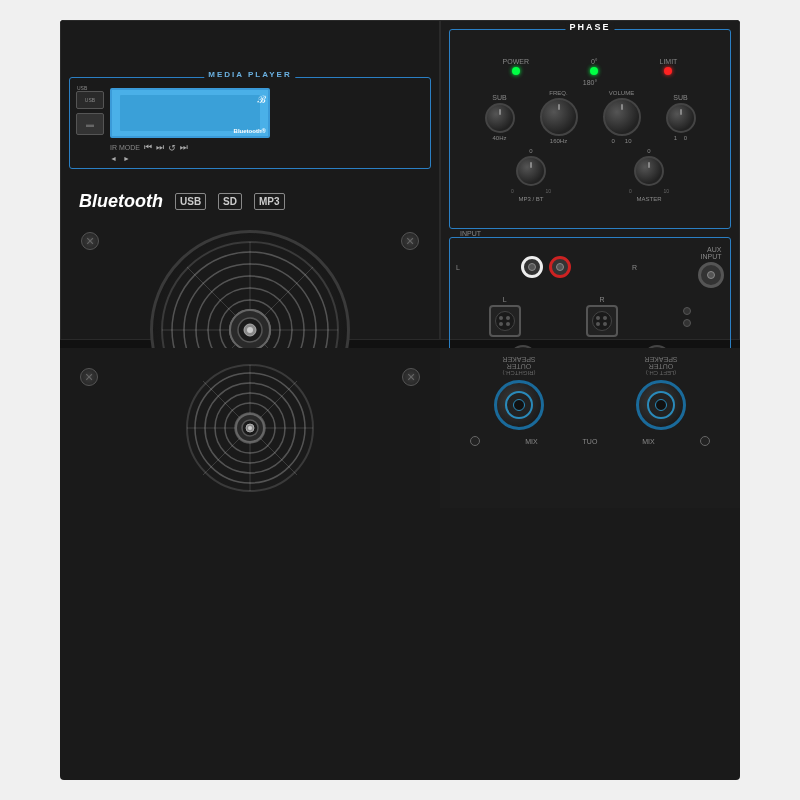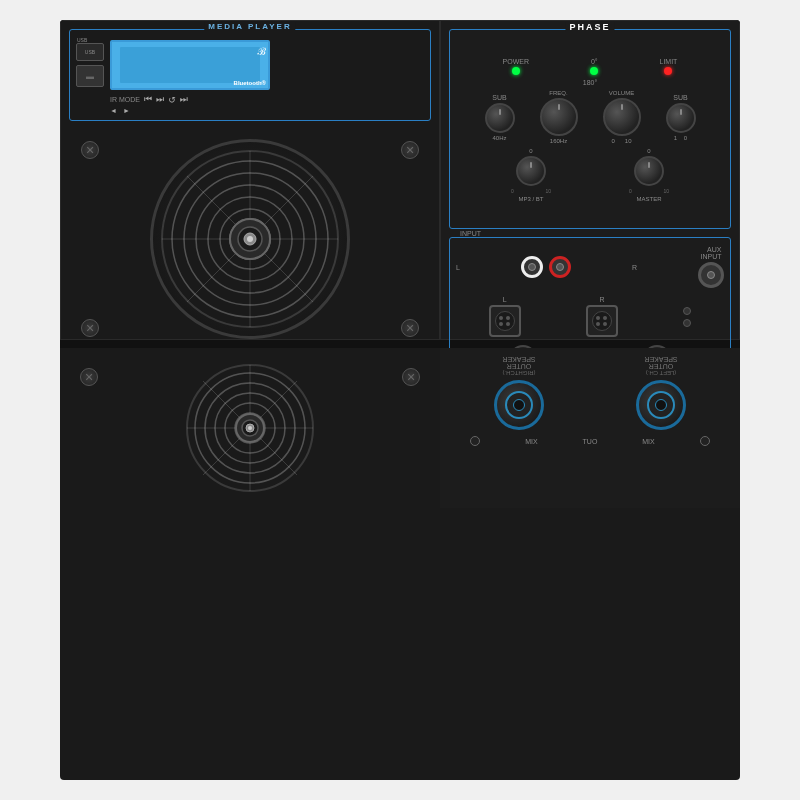--- a/index.html
+++ b/index.html
@@ -42,20 +42,21 @@
       position: relative;
     }
 
     
     .media-player-box {
       border: 1.5px solid #2a7fc4;
       border-radius: 3px;
       padding: 6px;
       margin-bottom: 8px;
       position: relative;
+      margin-top: 48px;
     }
     .media-player-title {
       position: absolute;
       top: -8px;
       left: 50%;
       transform: translateX(-50%);
       background: #1a1a1a;
       color: #6ab0e0;
       font-size: 8px;
       letter-spacing: 2px;
@@ -643,20 +644,32 @@
           <span class="control-btn">⏭</span>
           <span class="control-btn">↺</span>
           <span class="control-btn">⏭</span>
         </div>
         <div class="control-btn-row2">
           <span class="control-btn" style="font-size:7px;">◄</span>
           <span class="control-btn" style="font-size:7px;">►</span>
         </div>
       </div>
 
+      <div class="features-row">
+        <span class="bluetooth-label">Bluetooth</span>
+        <span class="feature-icon">
+          <span>USB</span>
+        </span>
+        <span class="feature-icon">
+          <span>SD</span>
+        </span>
+        <span class="mp3-icon">
+          <span>MP3</span>
+        </span>
+      </div>
 
       <div class="fan-section">
         <div class="corner-screw screw-tl">✕</div>
         <div class="corner-screw screw-tr">✕</div>
         <div class="corner-screw screw-bl">✕</div>
         <div class="corner-screw screw-br">✕</div>
 
         <div class="fan-outer">
           <svg width="180" height="180" viewBox="0 0 180 180">
 

